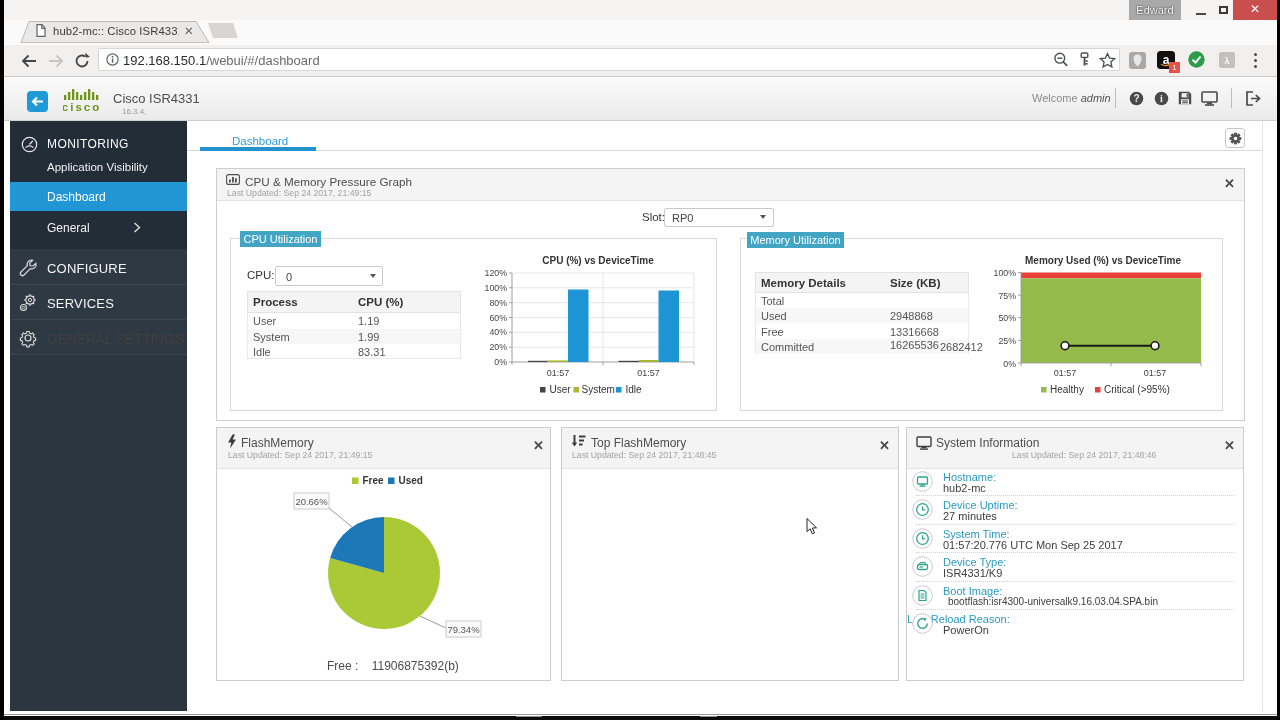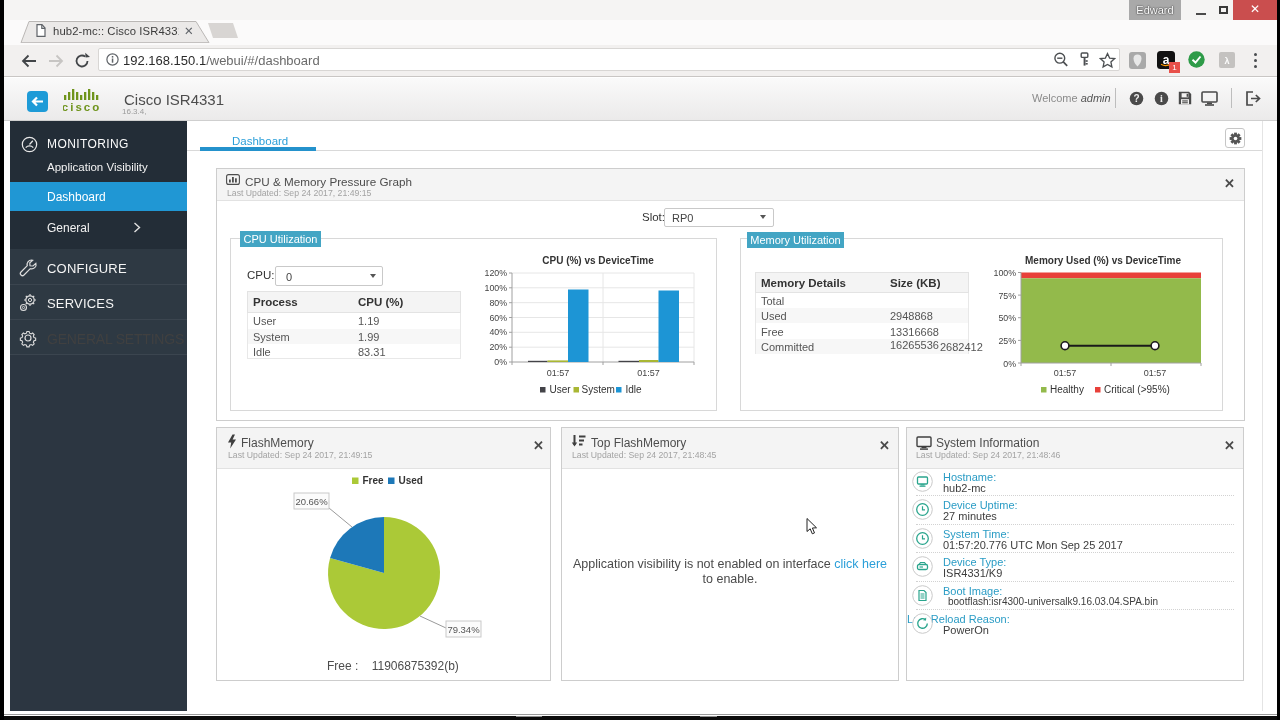--- a/index.html
+++ b/index.html
@@ -111,21 +111,21 @@
       <rect x="9" y="2" width="2.3" height="11"></rect>
       <rect x="13" y="5" width="2.3" height="8"></rect>
       <rect x="17" y="8" width="2.3" height="5"></rect>
       <rect x="21" y="5" width="2.3" height="8"></rect>
       <rect x="25" y="2" width="2.3" height="11"></rect>
       <rect x="29" y="5" width="2.3" height="8"></rect>
       <rect x="33" y="8" width="2.3" height="5"></rect>
     </g>
     <text x="18.5" y="24" font-size="11.5" font-weight="bold" letter-spacing="2" fill="#6f941c" text-anchor="middle" font-family="Liberation Sans">cisco</text>
   </svg>
-  <div class="abs" style="left:124px;top:91px;font-size:15px;color:#4d4d4d;">Cisco ISR4331</div>
+  <div class="abs" style="left:113px;top:91px;font-size:13px;color:#4d4d4d;">Cisco ISR4331</div>
   <div class="abs" style="left:122px;top:107px;font-size:8px;color:#9b9b9b;">16.3.4,</div>
   <div class="abs" style="left:1032px;top:92px;font-size:11px;color:#8b8b8b;">Welcome <span style="color:#555;font-style:italic;">admin</span></div>
 
   <svg class="abs" style="left:1129px;top:91px;" width="15" height="15" viewBox="0 0 15 15">
     <circle cx="7.5" cy="7.5" r="6.8" fill="#4a4a4a"></circle>
     <text x="7.5" y="11" font-size="10" font-weight="bold" fill="#efefef" text-anchor="middle" font-family="Liberation Sans">?</text>
   </svg>
   <svg class="abs" style="left:1154px;top:91px;" width="15" height="15" viewBox="0 0 15 15">
     <circle cx="7.5" cy="7.5" r="6.8" fill="#4a4a4a"></circle>
     <text x="7.5" y="11.2" font-size="10" font-weight="bold" fill="#efefef" text-anchor="middle" font-family="Liberation Serif">i</text>
@@ -408,35 +408,34 @@
   <svg class="abs" style="left:571px;top:434px;" width="15" height="15" viewBox="0 0 15 15">
     <path d="M3.5,1 L3.5,11" stroke="#3f3f3f" stroke-width="2"></path>
     <path d="M0.8,8.5 L3.5,12.5 L6.2,8.5" fill="#3f3f3f"></path>
     <rect x="8" y="1.5" width="6.5" height="2" fill="#3f3f3f"></rect>
     <rect x="8" y="5.5" width="5" height="2" fill="#3f3f3f"></rect>
     <rect x="8" y="9.5" width="3.5" height="2" fill="#3f3f3f"></rect>
   </svg>
   <div class="abs" style="left:591px;top:436px;font-size:12px;color:#4d4d4d;">Top FlashMemory</div>
   <div class="abs" style="left:572px;top:450px;font-size:8.7px;color:#a3a3a3;">Last Updated: Sep 24 2017, 21:48:45</div>
   <div class="abs" style="left:879px;top:438px;font-size:13px;font-weight:bold;color:#4a4a4a;">✕</div>
-  <div class="abs" style="left:562px;top:557px;width:336px;height:32px;font-size:12.5px;color:#4a4a4a;text-align:center;line-height:15px;">Application visibility is not enabled on interface <span style="color:#2b9fd9;">click here</span><br>to enable.</div>
 
   <svg class="abs" style="left:806px;top:518px;" width="13" height="18" viewBox="0 0 13 18">
     <path d="M1,0.5 L1,13.5 L4.2,10.8 L6.3,15.8 L8.5,14.9 L6.4,10 L10.5,9.8 Z" fill="#fff" stroke="#222" stroke-width="1"></path>
   </svg>
 
   <div class="abs" style="left:906px;top:427px;width:338px;height:254px;border:1px solid #cdcdcd;background:#fff;"></div>
   <div class="abs" style="left:907px;top:428px;width:336px;height:41px;background:#f4f4f4;border-bottom:1px solid #e2e2e2;"></div>
   <svg class="abs" style="left:916px;top:436px;" width="16" height="14" viewBox="0 0 16 14">
     <rect x="1" y="1" width="14" height="9.5" rx="1" fill="none" stroke="#3f3f3f" stroke-width="1.4"></rect>
     <rect x="5.5" y="10.8" width="5" height="1.4" fill="#3f3f3f"></rect>
     <rect x="4" y="12.4" width="8" height="1.4" fill="#3f3f3f"></rect>
   </svg>
   <div class="abs" style="left:936px;top:436px;font-size:12px;color:#4d4d4d;">System Information</div>
-  <div class="abs" style="left:876px;top:450px;font-size:8.7px;color:#a3a3a3;padding-left:40px;">Last Updated: Sep 24 2017, 21:48:46</div>
+  <div class="abs" style="left:972px;top:450px;font-size:8.7px;color:#a3a3a3;padding-left:40px;">Last Updated: Sep 24 2017, 21:48:46</div>
   <div class="abs" style="left:1224px;top:438px;font-size:13px;font-weight:bold;color:#4a4a4a;">✕</div>
 
   <div class="abs" style="left:943px;top:471px;font-size:11px;color:#2a9cc5;">Hostname:</div>
   <div class="abs" style="left:943px;top:482px;font-size:11px;color:#3d3d3d;">hub2-mc</div>
   <div class="abs" style="left:916px;top:495px;width:318px;border-top:1px dotted #d2d2d2;"></div>
   <div class="abs" style="left:943px;top:499px;font-size:11px;color:#2a9cc5;">Device Uptime:</div>
   <div class="abs" style="left:943px;top:510px;font-size:11px;color:#3d3d3d;">27 minutes</div>
   <div class="abs" style="left:916px;top:524px;width:318px;border-top:1px dotted #d2d2d2;"></div>
   <div class="abs" style="left:943px;top:528px;font-size:11px;color:#2a9cc5;">System Time:</div>
   <div class="abs" style="left:943px;top:539px;font-size:11px;color:#3d3d3d;">01:57:20.776 UTC Mon Sep 25 2017</div>

